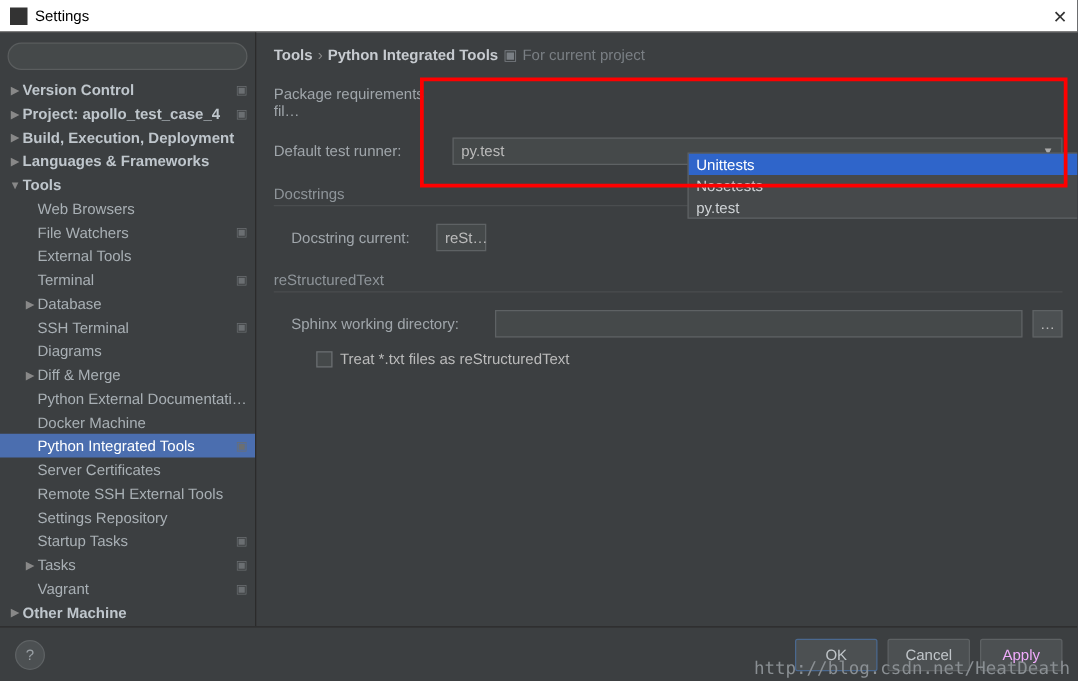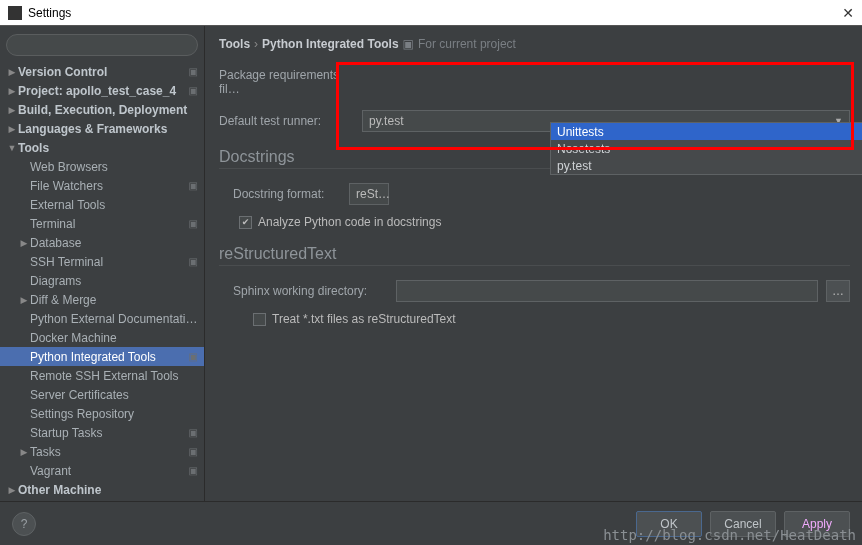--- a/index.html
+++ b/index.html
@@ -96,21 +96,21 @@
 .breadcrumb .bc-item { font-weight: bold; color: #c7cbd0; }
 .breadcrumb .sep { color: #888; }
 .breadcrumb .for-proj { color: #7a7f84; font-weight: normal; display:flex; align-items:center; gap:4px; }
 .form-row {
   display: flex; align-items: center;
   margin-top: 14px;
   gap: 8px;
 }
 .form-row .lbl { width: 135px; color: #a0a6ab; }
 .section-title {
-  color: #8e9499; margin-top: 16px; font-size: 16px;
+  color: #8e9499; margin-top: 16px; font-size: 12px;
   border-bottom: 1px solid #4a4d4f;
   padding-bottom: 2px;
 }
 .text-input {
   flex: 1;
   height: 22px;
   background: #45494a;
   border: 1px solid #5e6264;
   color: #bbb;
   padding: 0 6px;
@@ -278,25 +278,25 @@
           <span class="tw"></span>
           <span class="label">Docker Machine</span>
         </li>
         <li class="selected pad1">
           <span class="tw"></span>
           <span class="label">Python Integrated Tools</span>
           <span class="proj-icon">▣</span>
         </li>
         <li class="pad1">
           <span class="tw"></span>
+          <span class="label">Server Certificates</span>
+        </li>
+        <li class="pad1">
+          <span class="tw"></span>
           <span class="label">Remote SSH External Tools</span>
-        </li>
-        <li class="pad1">
-          <span class="tw"></span>
-          <span class="label">Server Certificates</span>
         </li>
         <li class="pad1">
           <span class="tw"></span>
           <span class="label">Settings Repository</span>
         </li>
         <li class="pad1">
           <span class="tw"></span>
           <span class="label">Startup Tasks</span>
           <span class="proj-icon">▣</span>
         </li>
@@ -336,30 +336,26 @@
       <span class="lbl">Default test runner:</span>
       <div class="select-box">
         <span>py.test</span>
         <span class="arrow">▼</span>
       </div>
     </div>
 
     <div class="section-title">Docstrings</div>
 
     <div class="form-row" style="padding-left:14px">
-      <span class="lbl" style="width:108px">Docstring format:</span>
+      <span class="lbl" style="width:108px">Docstring current:</span>
       <div class="select-box" style="max-width:40px">
         <span>reSt…</span>
       </div>
     </div>
 
-    <div class="checkbox-row">
-      <span class="checkbox checked"></span>
-      <span>Analyze Python code in docstrings</span>
-    </div>
 
     <div class="section-title">reStructuredText</div>
 
     <div class="form-row" style="padding-left:14px">
       <span class="lbl" style="width:155px">Sphinx working directory:</span>
       <input class="text-input" style="">
       <div class="browse-btn">…</div>
     </div>
 
     <div class="checkbox-row" style="padding-left:34px">

